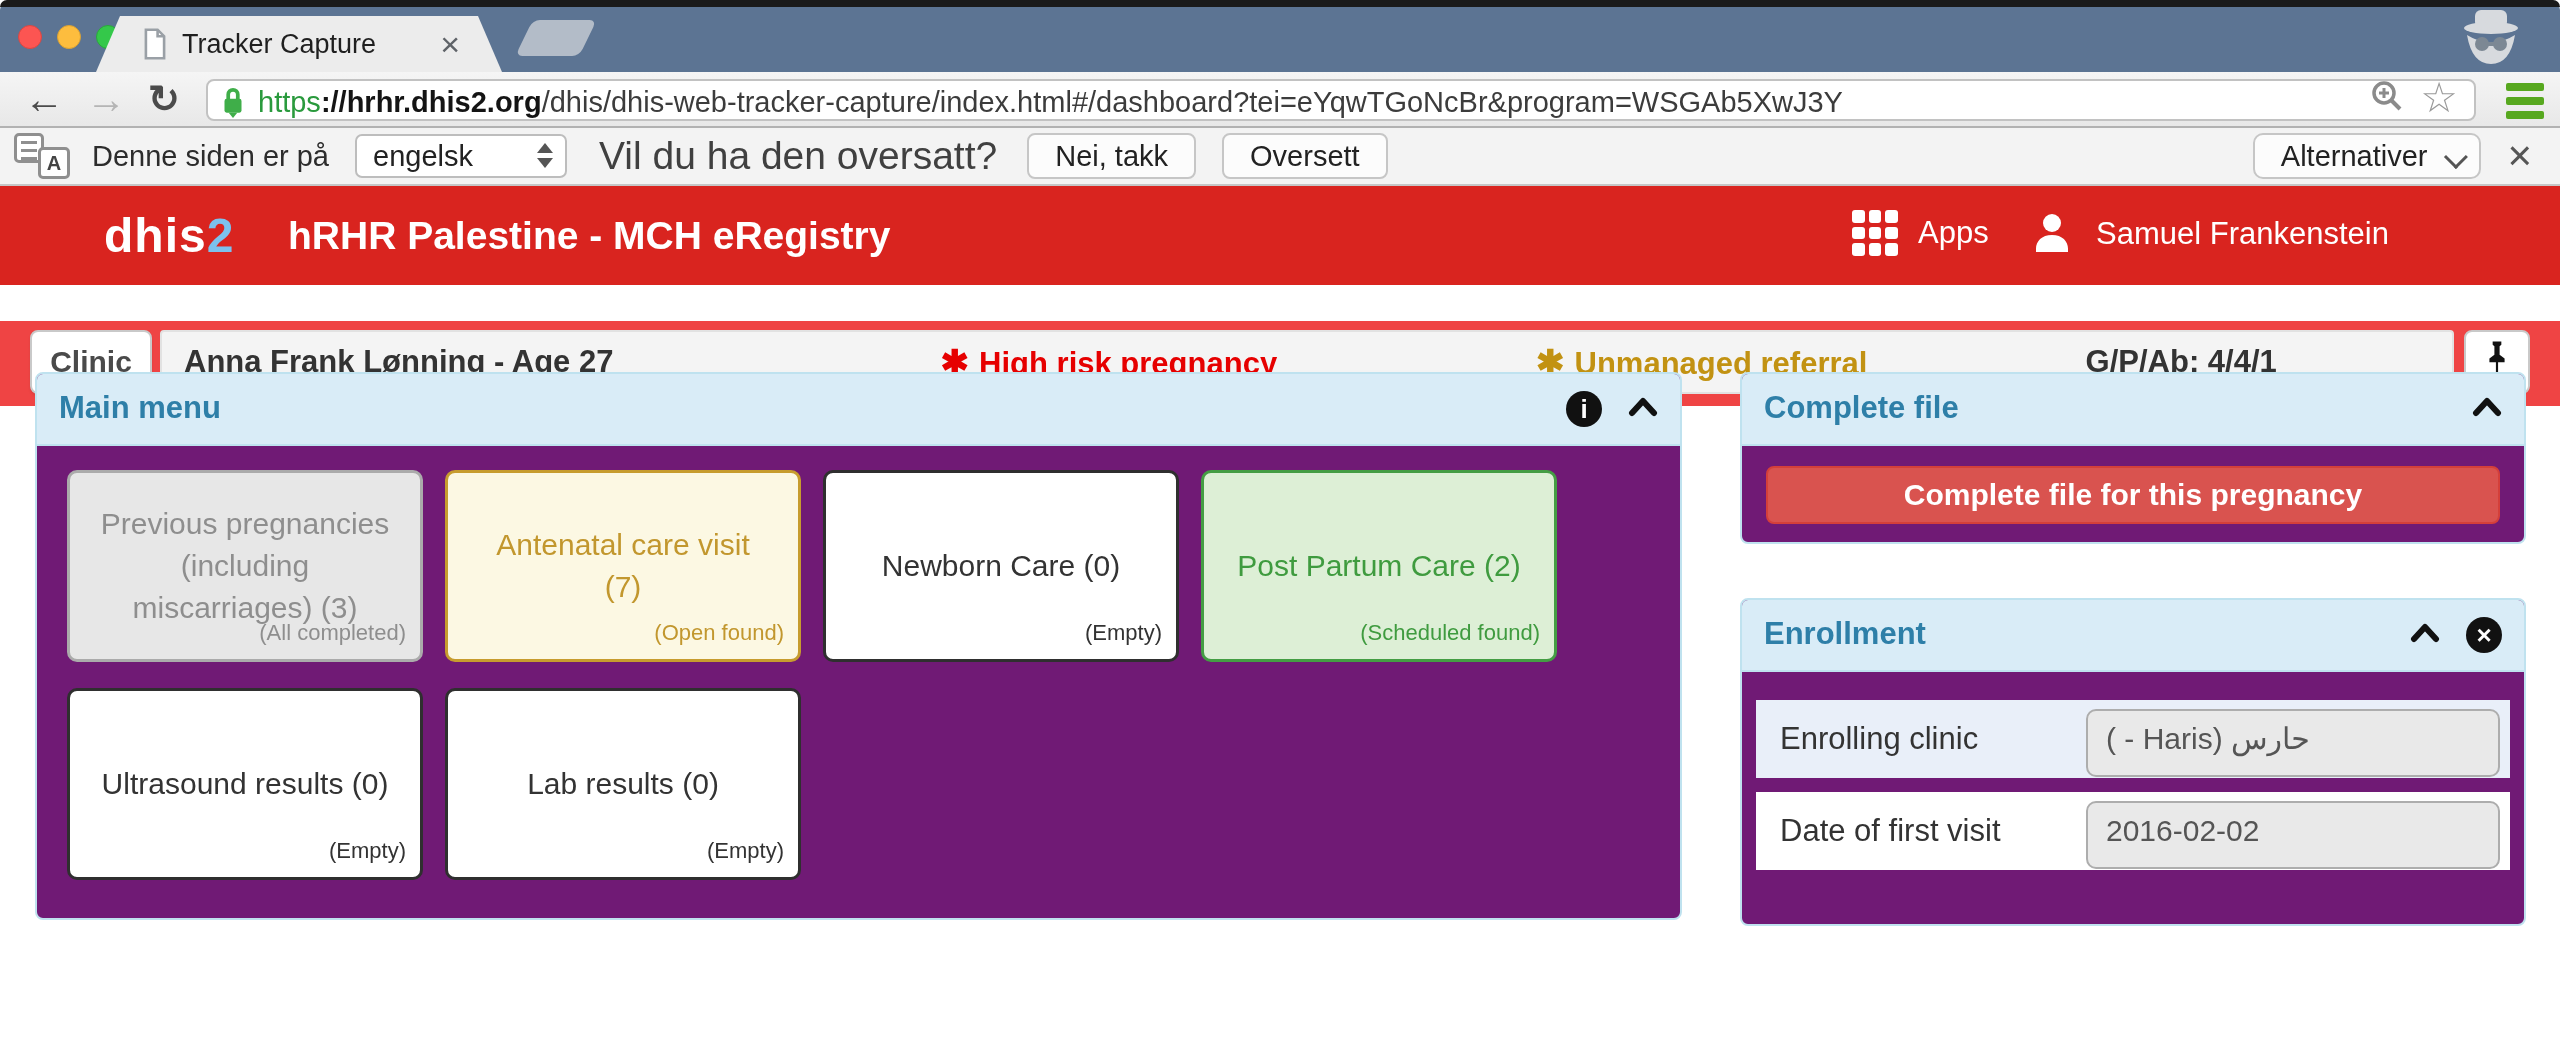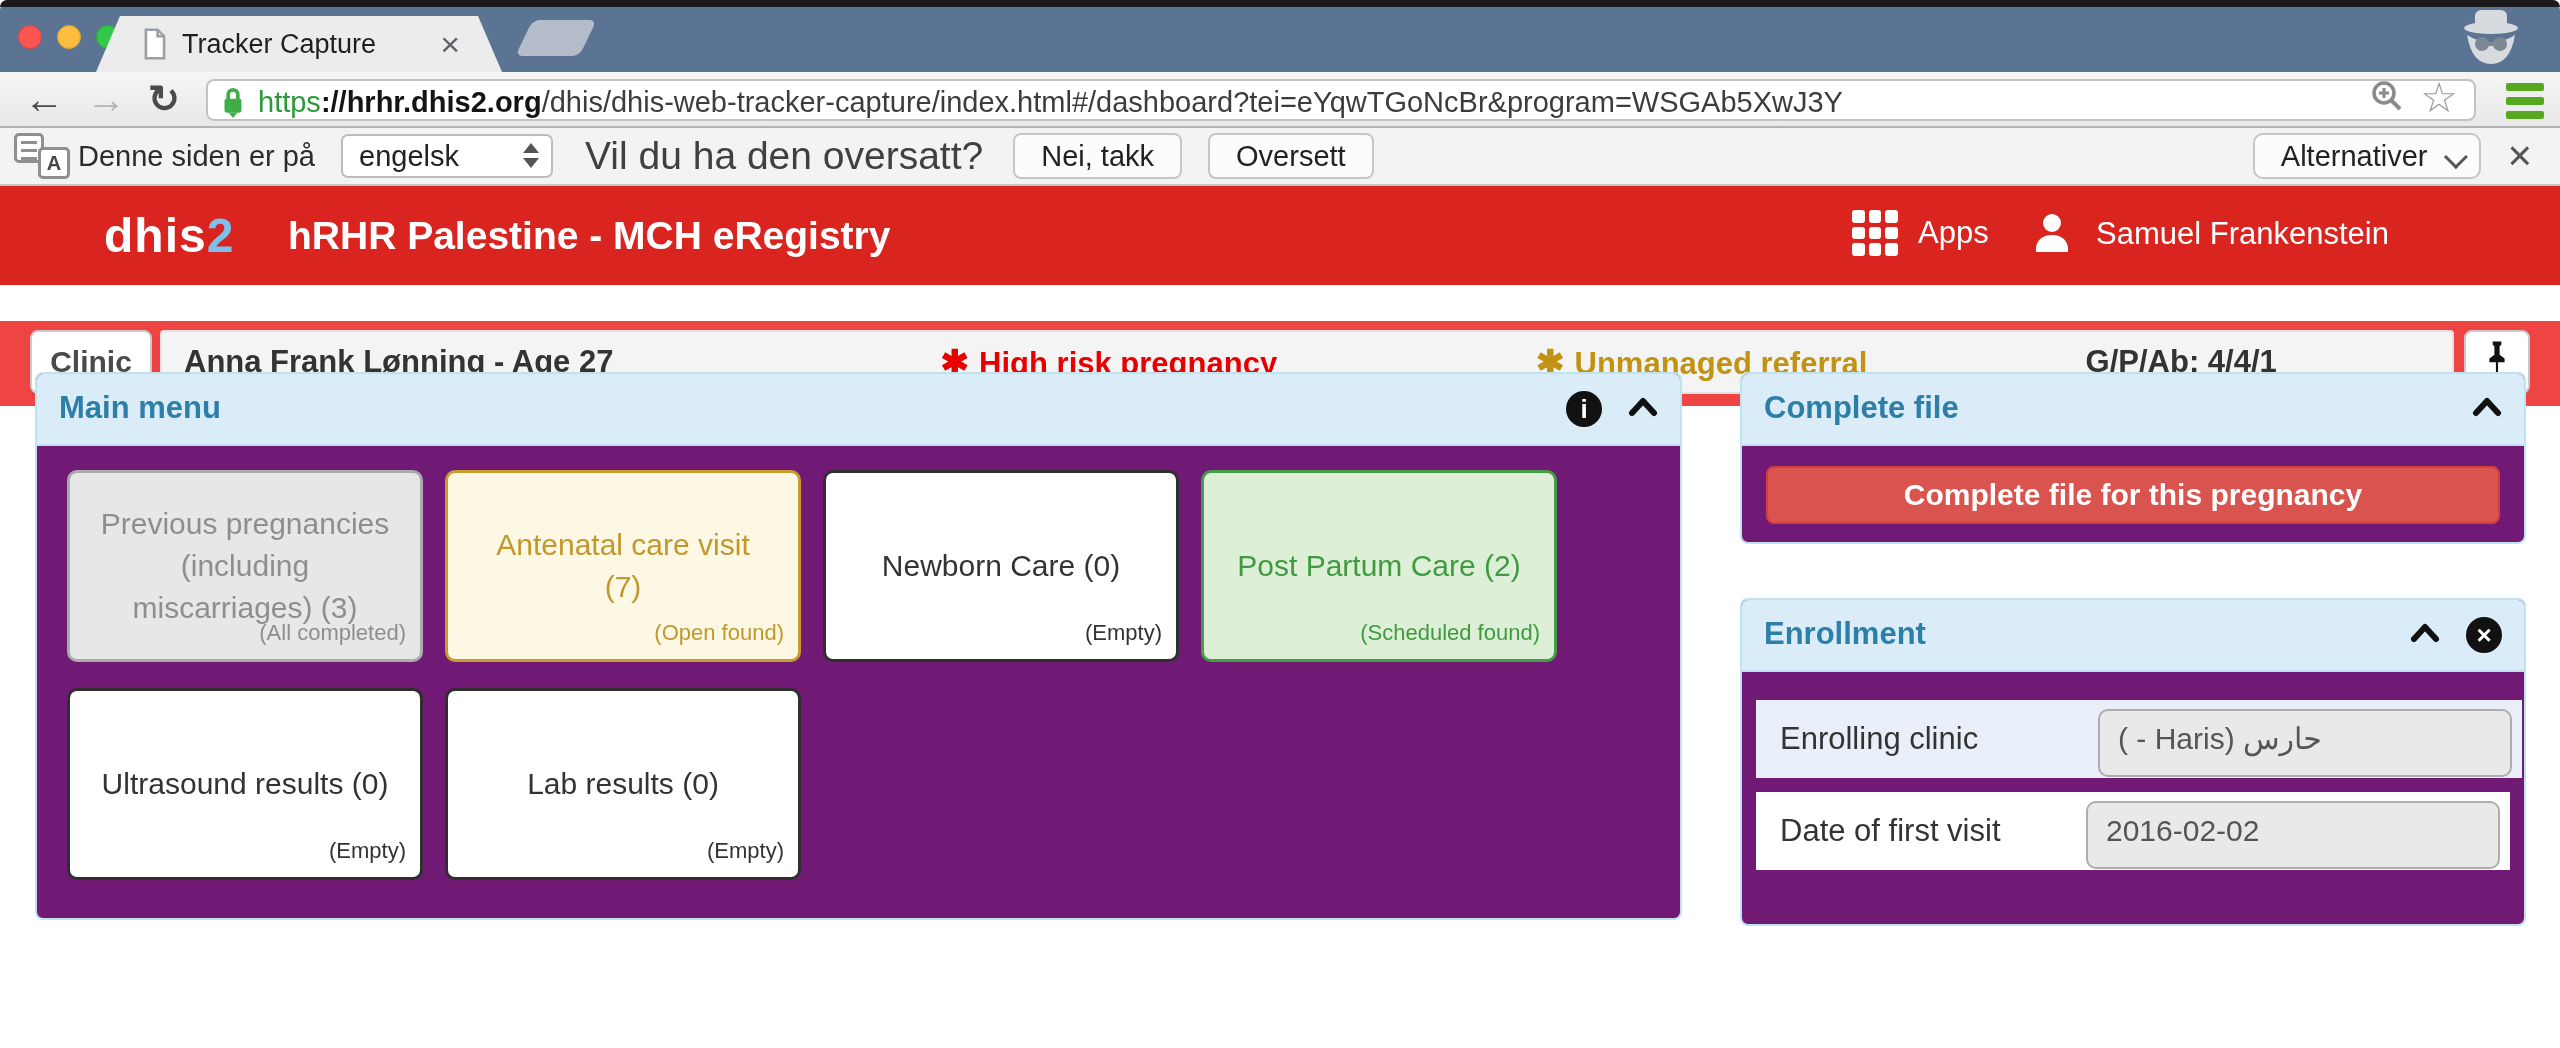--- a/index.html
+++ b/index.html
@@ -44,21 +44,21 @@
   .menu-btn { position:absolute; right:16px; top:11px; width:38px; display:flex; flex-direction:column; gap:6px; }
   .menu-btn i { display:block; height:8px; background:#57a81f; border-radius:2px; }
   
   .translate-bar { position:absolute; top:128px; left:0; width:2560px; height:58px; background:#f3f3f3;
     border-bottom:2px solid #c6c6c6; box-sizing:border-box; display:flex; align-items:center; }
   .tr-icon { position:relative; width:56px; height:46px; margin-left:14px; }
   .tr-icon .bx { position:absolute; background:#fff; border:3px solid #8f8f8f; border-radius:5px; box-sizing:border-box; }
   .tr-icon .back { left:0; top:0; width:30px; height:30px; }
   .tr-icon .back i { display:block; height:3px; background:#8f8f8f; margin:5px 4px 0 4px; }
   .tr-icon .front { right:0; bottom:0; width:32px; height:32px; font-size:20px; font-weight:bold; color:#444; text-align:center; line-height:26px; }
-  .tb-text { margin-left:8px; font-size:29px; color:#2c2c2c; }
+  .tb-text { margin-left:22px; font-size:29px; color:#2c2c2c; }
   .tb-select { margin-left:26px; width:212px; height:44px; background:#fff; border:2px solid #bdbdbd; border-radius:7px;
     box-sizing:border-box; font-size:29px; color:#222; padding-left:16px; line-height:40px; position:relative; }
   .sel-arrows { position:absolute; right:12px; top:7px; display:flex; flex-direction:column; gap:5px; }
   .sel-arrows i { width:0; height:0; border-left:8px solid transparent; border-right:8px solid transparent; }
   .sel-up   { border-bottom:10px solid #555; }
   .sel-down { border-top:10px solid #555; }
   .tb-question { margin-left:32px; font-size:39px; color:#404040; }
   .tb-btn { margin-left:30px; padding:0 26px; height:46px; line-height:42px; background:#fcfcfc;
     border:2px solid #c6c6c6; border-radius:8px; font-size:29px; color:#222; box-sizing:border-box; }
   .tb-btn + .tb-btn { margin-left:26px; }
@@ -110,21 +110,21 @@
   .card--gray   { background:#e7e7e7; border-color:#ababab; color:#8e8e8e; }
   .card--yellow { background:#fcf8e3; border-color:#c79c2e; color:#c2972e; }
   .card--plain  { background:#fff;    border-color:#2f2f2f; color:#333; }
   .card--green  { background:#ddefd6; border-color:#449d44; color:#3f9b3f; }
   .panel-complete { left:1740px; top:372px; width:786px; height:172px; }
   .btn-danger { position:absolute; left:24px; top:92px; width:734px; height:58px; background:#d9534f;
     border:2px solid #d43f3a; border-radius:8px; color:#fff; font-weight:bold; font-size:30px; text-align:center;
     line-height:54px; box-sizing:border-box; }
   .panel-enroll { left:1740px; top:598px; width:786px; height:328px; }
   .enroll-row { position:absolute; left:14px; width:754px; height:78px; }
-  .row-1 { top:100px; background:#e9eff9;padding-left:12px; }
+  .row-1 { top:100px; background:#e9eff9; }
   .row-2 { top:192px; background:#fff; }
   .enroll-label { position:absolute; left:24px; top:0; line-height:78px; font-size:31px; color:#333; }
   .enroll-input { position:absolute; right:10px; top:9px; width:414px; height:68px; background:#e9e9e9;
     border:2px solid #adadad; border-radius:10px; font-size:30px; color:#555; line-height:56px; padding:0 18px;
     box-sizing:border-box; white-space:nowrap; overflow:hidden; }
 </style>
 </head>
 <body>
 
 <div class="screen">

